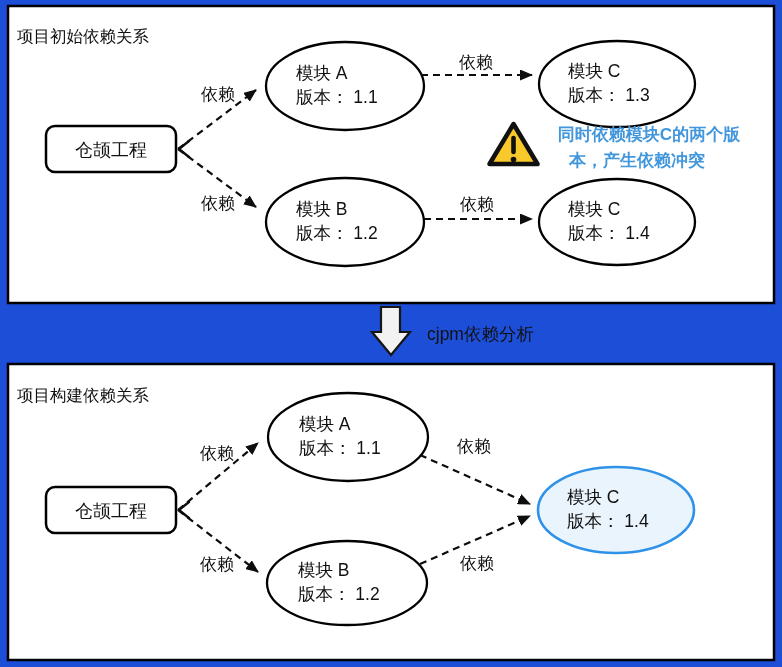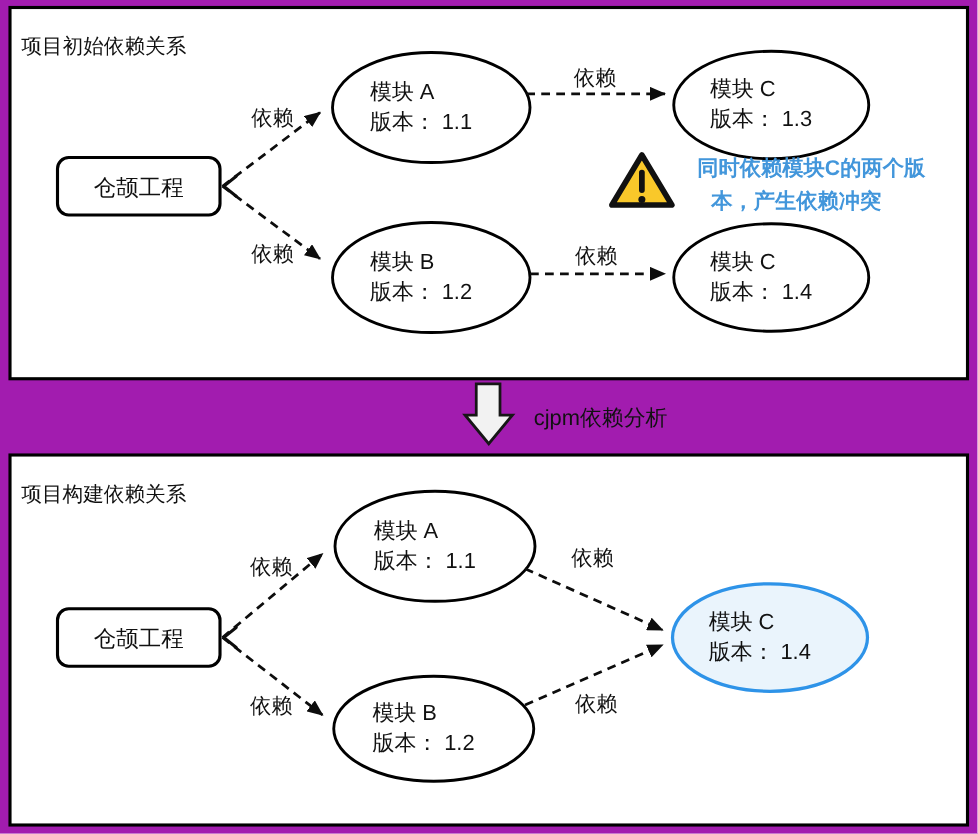--- a/index.html
+++ b/index.html
@@ -1,16 +1,16 @@
 <!DOCTYPE html>
 <html><head>
 <meta charset="utf-8">
 <style>
   html,body{margin:0;padding:0;background:#ffffff;}
-  .stage{position:relative;width:782px;height:667px;background:#a21caf;overflow:hidden;}
+  .stage{position:relative;width:782px;height:667px;background:#1d4ed8;overflow:hidden;}
   svg{display:block;}
   svg text{font-family:"Liberation Sans","DejaVu Sans",sans-serif;fill:#111111;}
   .panel{fill:#ffffff;stroke:#000000;stroke-width:2.5;}
   .title-text{font-size:16.5px;}
   .project-box{fill:#ffffff;stroke:#000000;stroke-width:2.5;}
   .node{fill:#ffffff;stroke:#000000;stroke-width:2.3;}
   .node-highlight{fill:#EAF4FC;stroke:#2E93E8;stroke-width:2.6;}
   .node-text{font-size:17.5px;}
   .project-text{font-size:18px;text-anchor:middle;}
   .edge{fill:none;stroke:#0d0d0d;stroke-width:2.2;stroke-dasharray:7 5;marker-end:url(#arrowhead);}

